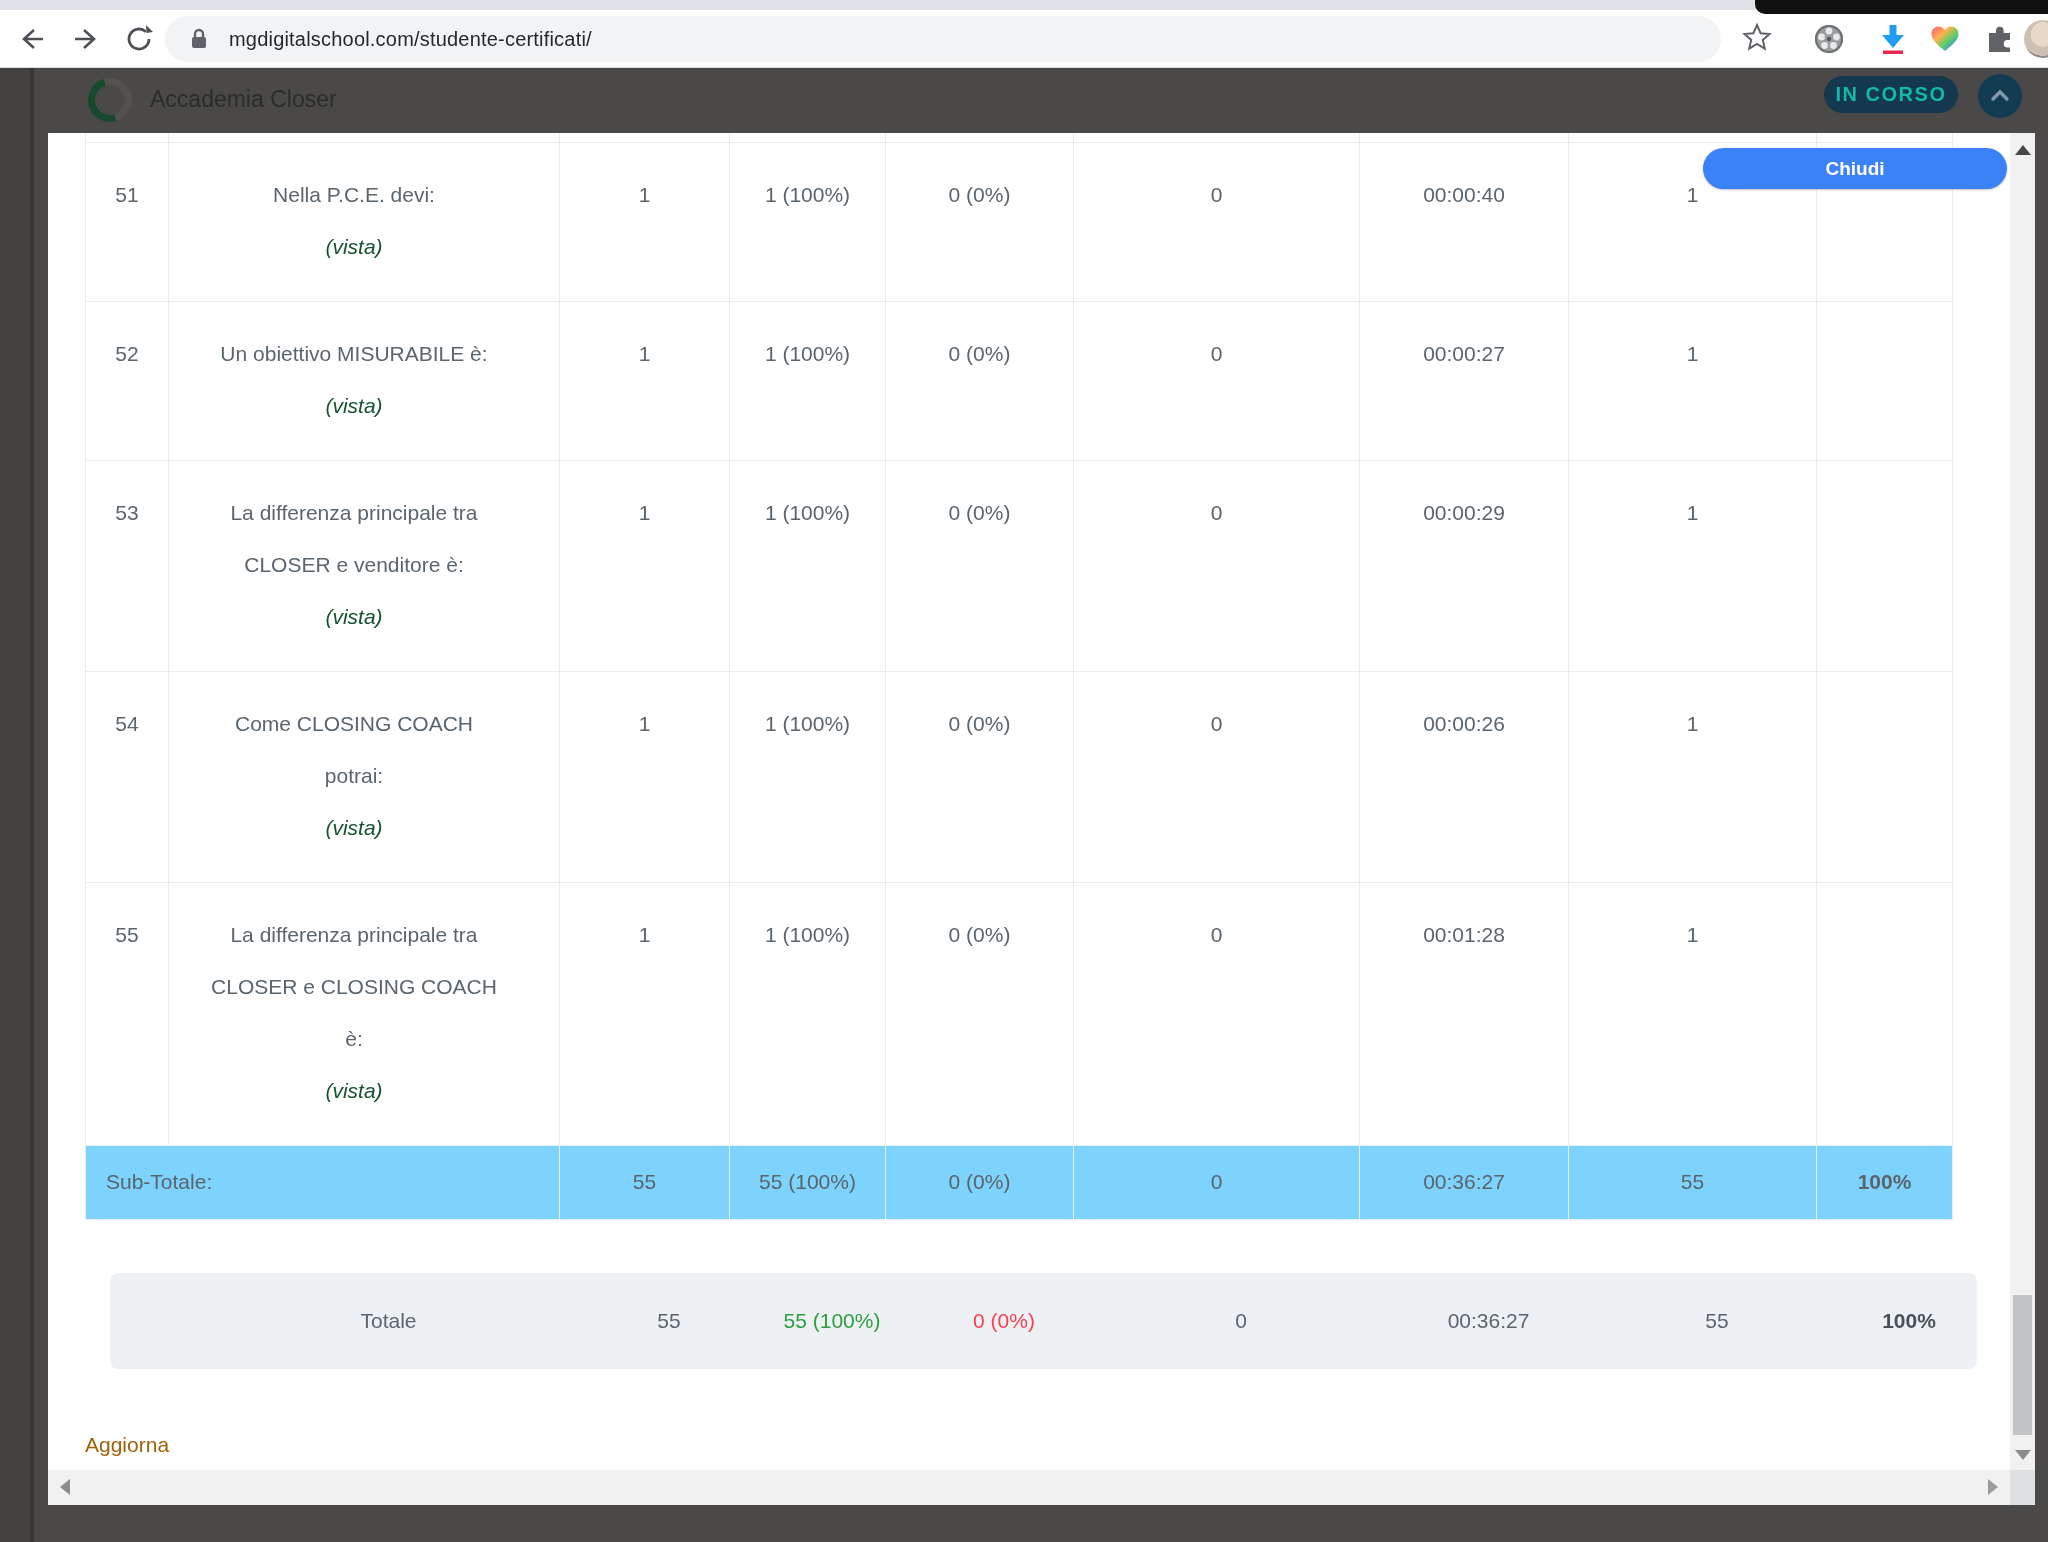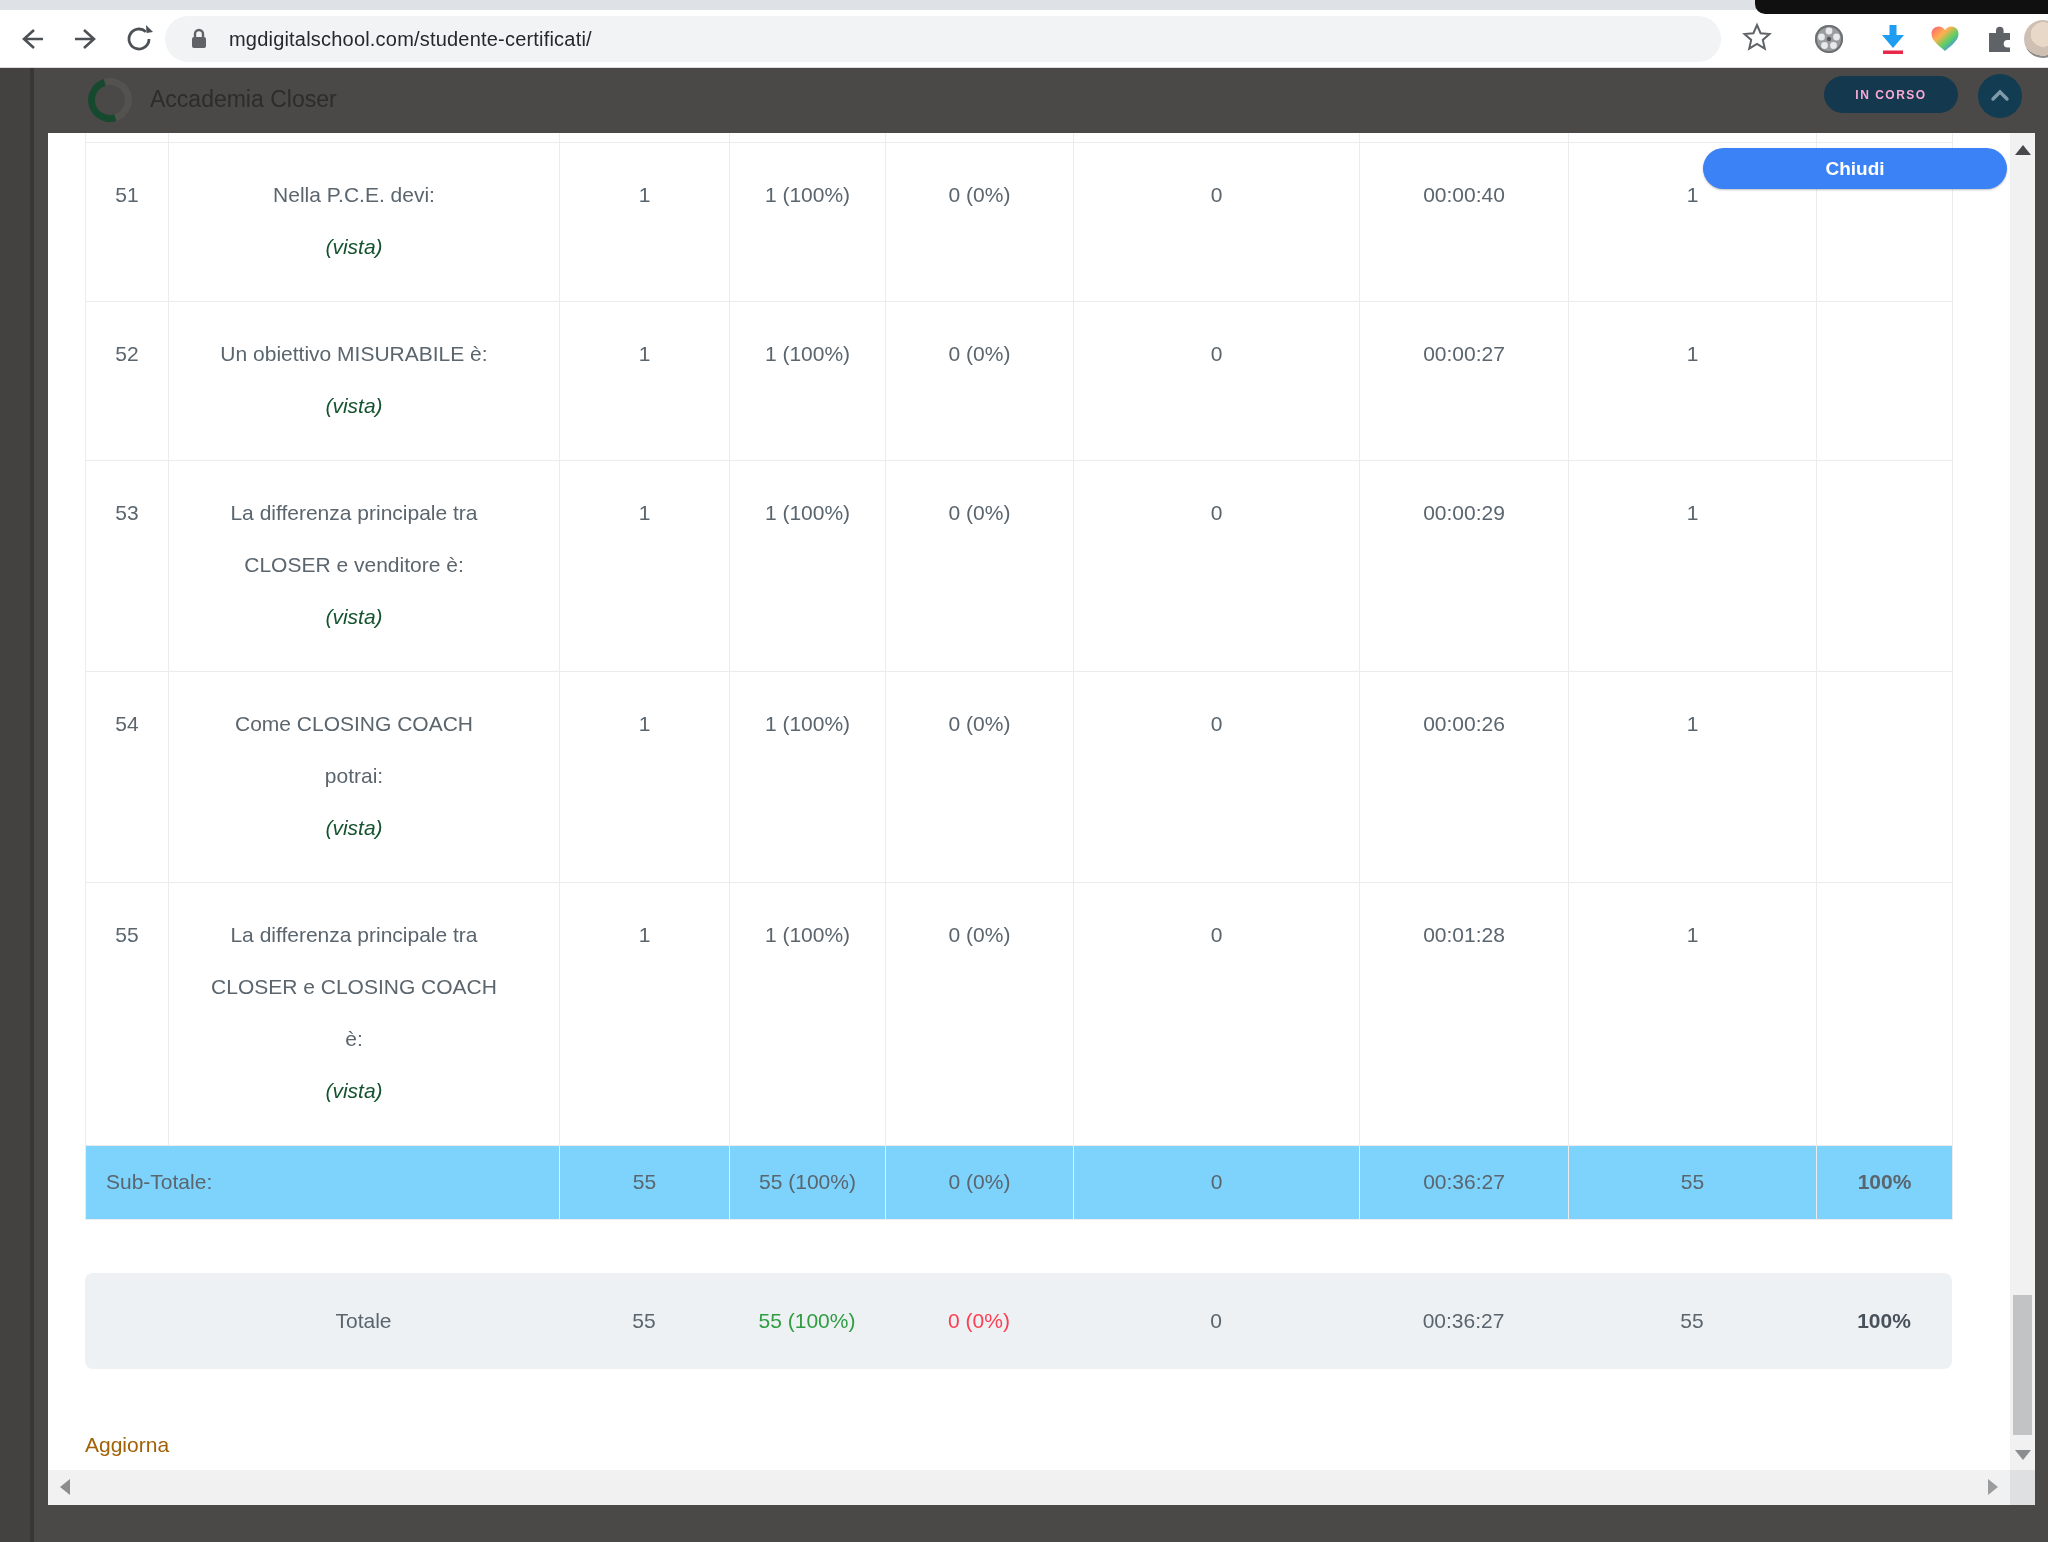--- a/index.html
+++ b/index.html
@@ -30,21 +30,21 @@
   .leftline  { position:absolute; left:30px; top:0; width:4px; height:100%; background:#383735; }
 
   
   .siteheader { position:absolute; left:0; top:0; width:100%; height:65px; }
   .logo { position:absolute; left:88px; top:10px; width:44px; height:44px; border-radius:50%;
           border:7px solid #53524e; border-left-color:#17492e; border-bottom-color:#17492e;
           transform:rotate(28deg); }
   .brand { position:absolute; left:150px; top:18px; font-size:23px; color:#2c2c2a; }
   .badge { position:absolute; left:1824px; top:8px; width:134px; height:37px; background:#14384d;
            border-radius:19px; display:flex; align-items:center; justify-content:center;
-           color:#f9a8d4; font-size:12px; font-weight:bold; letter-spacing:1.5px; }
+           color:#14b8a6; font-size:20px; font-weight:bold; letter-spacing:1.5px; }
   .chevcircle { position:absolute; left:1978px; top:6px; width:44px; height:44px; border-radius:50%;
                 background:#113c52; display:flex; align-items:center; justify-content:center; }
 
   
   .panel { position:absolute; left:48px; top:65px; width:1987px; height:1372px; background:#ffffff; }
   .chiudi { position:absolute; left:1655px; top:15px; width:304px; height:41px; background:#3b82f6;
             border:none; border-radius:21px; color:#ffffff; font-family:inherit;
             font-size:19px; font-weight:bold; z-index:20; box-shadow:0 1px 2px rgba(0,0,0,0.25); }
 
   .content { position:absolute; left:37px; top:0; width:1867px; }
@@ -57,21 +57,21 @@
   .qtext { white-space:pre-line; color:#5a656e; }
   a.vista { display:block; color:#14532d; text-decoration:none;font-style:italic; }
   .green { color:#2e9e41; }
   .red   { color:#fb3e52; }
   tr.subtotal td { background:#7dd3fc; vertical-align:middle; padding:16px; height:74px; line-height:normal; }
   td.sublabel { text-align:left !important; padding-left:20px !important; }
   .pct { font-weight:bold; color:#49525a; }
 
   .gap { height:53px; }
   .totalstrip { width:1867px; height:96px; background:#eef1f4; border-radius:8px;
-                display:flex; align-items:center; font-size:21px; color:#5a656e; }
+                display:flex; align-items:center; font-size:21px; color:#5a656e;margin-left:25px; }
   .totalstrip > div { text-align:center; }
   .aggiorna { display:inline-block; margin-top:64px; font-size:21px; color:#a16207; text-decoration:none; }
 
   
   .vscroll { position:absolute; right:0; top:0; width:25px; height:1337px; background:#f1f1f1; }
   .vthumb  { position:absolute; left:3px; top:1162px; width:19px; height:140px; background:#c1c3c5; }
   .tri-up    { position:absolute; left:5px; top:12px; width:0; height:0;
                border-left:8px solid transparent; border-right:8px solid transparent; border-bottom:10px solid #46484b; }
   .tri-down  { position:absolute; left:5px; bottom:10px; width:0; height:0;
                border-left:8px solid transparent; border-right:8px solid transparent; border-top:10px solid #8b8d8f; }

